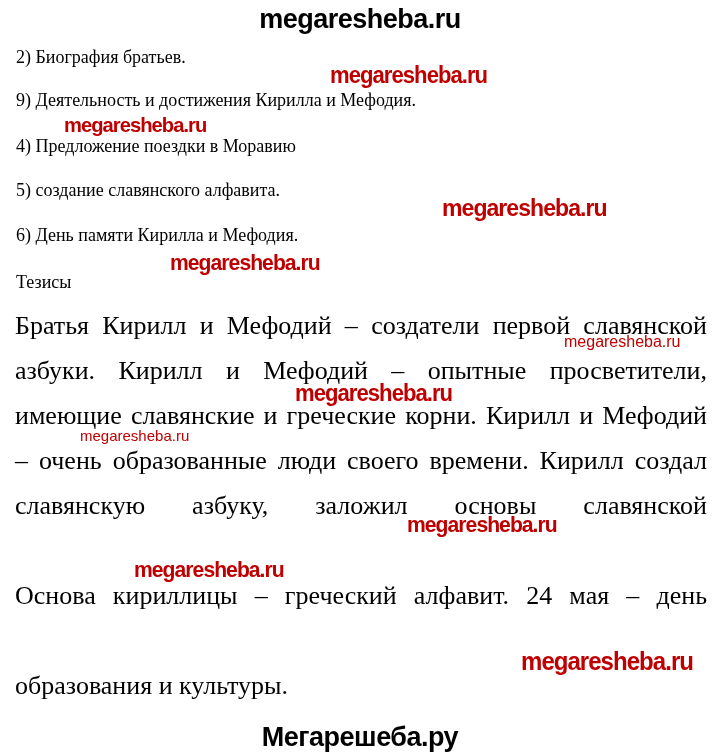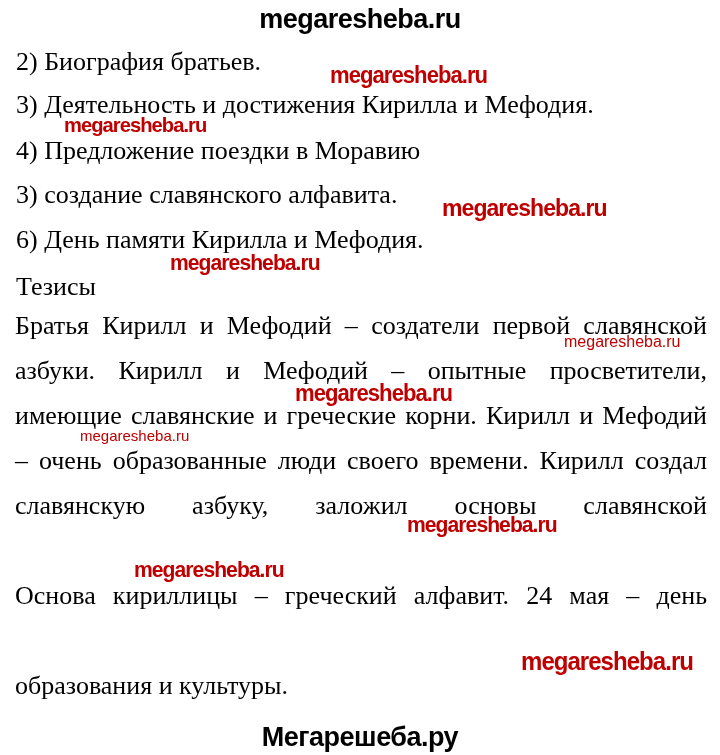--- a/index.html
+++ b/index.html
@@ -25,21 +25,21 @@
     text-align:center;
     font-family:"Liberation Sans","DejaVu Sans",sans-serif;
     font-weight:bold;
     font-size:27px;
     letter-spacing:-0.5px;
     color:var(--ink);
     white-space:nowrap;
   }
   .outline-item{
     position:absolute;left:16px;
-    font-size:26px;
+    font-size:18px;
     white-space:nowrap;
     color:var(--ink);
   }
   .thesis-line{
     position:absolute;left:15px;width:692px;
     font-size:26px;
     color:var(--ink);
     text-align:justify;
     text-align-last:justify;
     text-justify:inter-word;
@@ -64,23 +64,23 @@
   }
 </style>
 </head>
 <body>
 
 <div class="page">
 
   <div class="brand" style="top:4px;">megaresheba.ru</div>
 
   <div class="outline-item" style="top:47px;">2) Биография братьев.</div>
-  <div class="outline-item" style="top:90px;">3) Деятельность и достижения Кирилла и Мефодия.</div>
+  <div class="outline-item" style="top:90px;">9) Деятельность и достижения Кирилла и Мефодия.</div>
   <div class="outline-item" style="top:136px;">4) Предложение поездки в Моравию</div>
-  <div class="outline-item" style="top:180px;">3) создание славянского алфавита.</div>
+  <div class="outline-item" style="top:180px;">5) создание славянского алфавита.</div>
   <div class="outline-item" style="top:225px;">6) День памяти Кирилла и Мефодия.</div>
   <div class="outline-item" style="top:272px;">Тезисы</div>
 
   <div class="thesis-line" style="top:311px;">Братья Кирилл и Мефодий – создатели первой славянской</div>
   <div class="thesis-line" style="top:356px;">азбуки. Кирилл и Мефодий – опытные просветители,</div>
   <div class="thesis-line" style="top:401px;">имеющие славянские и греческие корни. Кирилл и Мефодий</div>
   <div class="thesis-line" style="top:446px;">– очень образованные люди своего времени. Кирилл создал</div>
   <div class="thesis-line" style="top:491px;">славянскую азбуку, заложил основы славянской</div>
   <div class="thesis-line" style="top:581px;">Основа кириллицы – греческий алфавит. 24 мая – день</div>
   <div class="thesis-line last" style="top:671px;">образования и культуры.</div>

